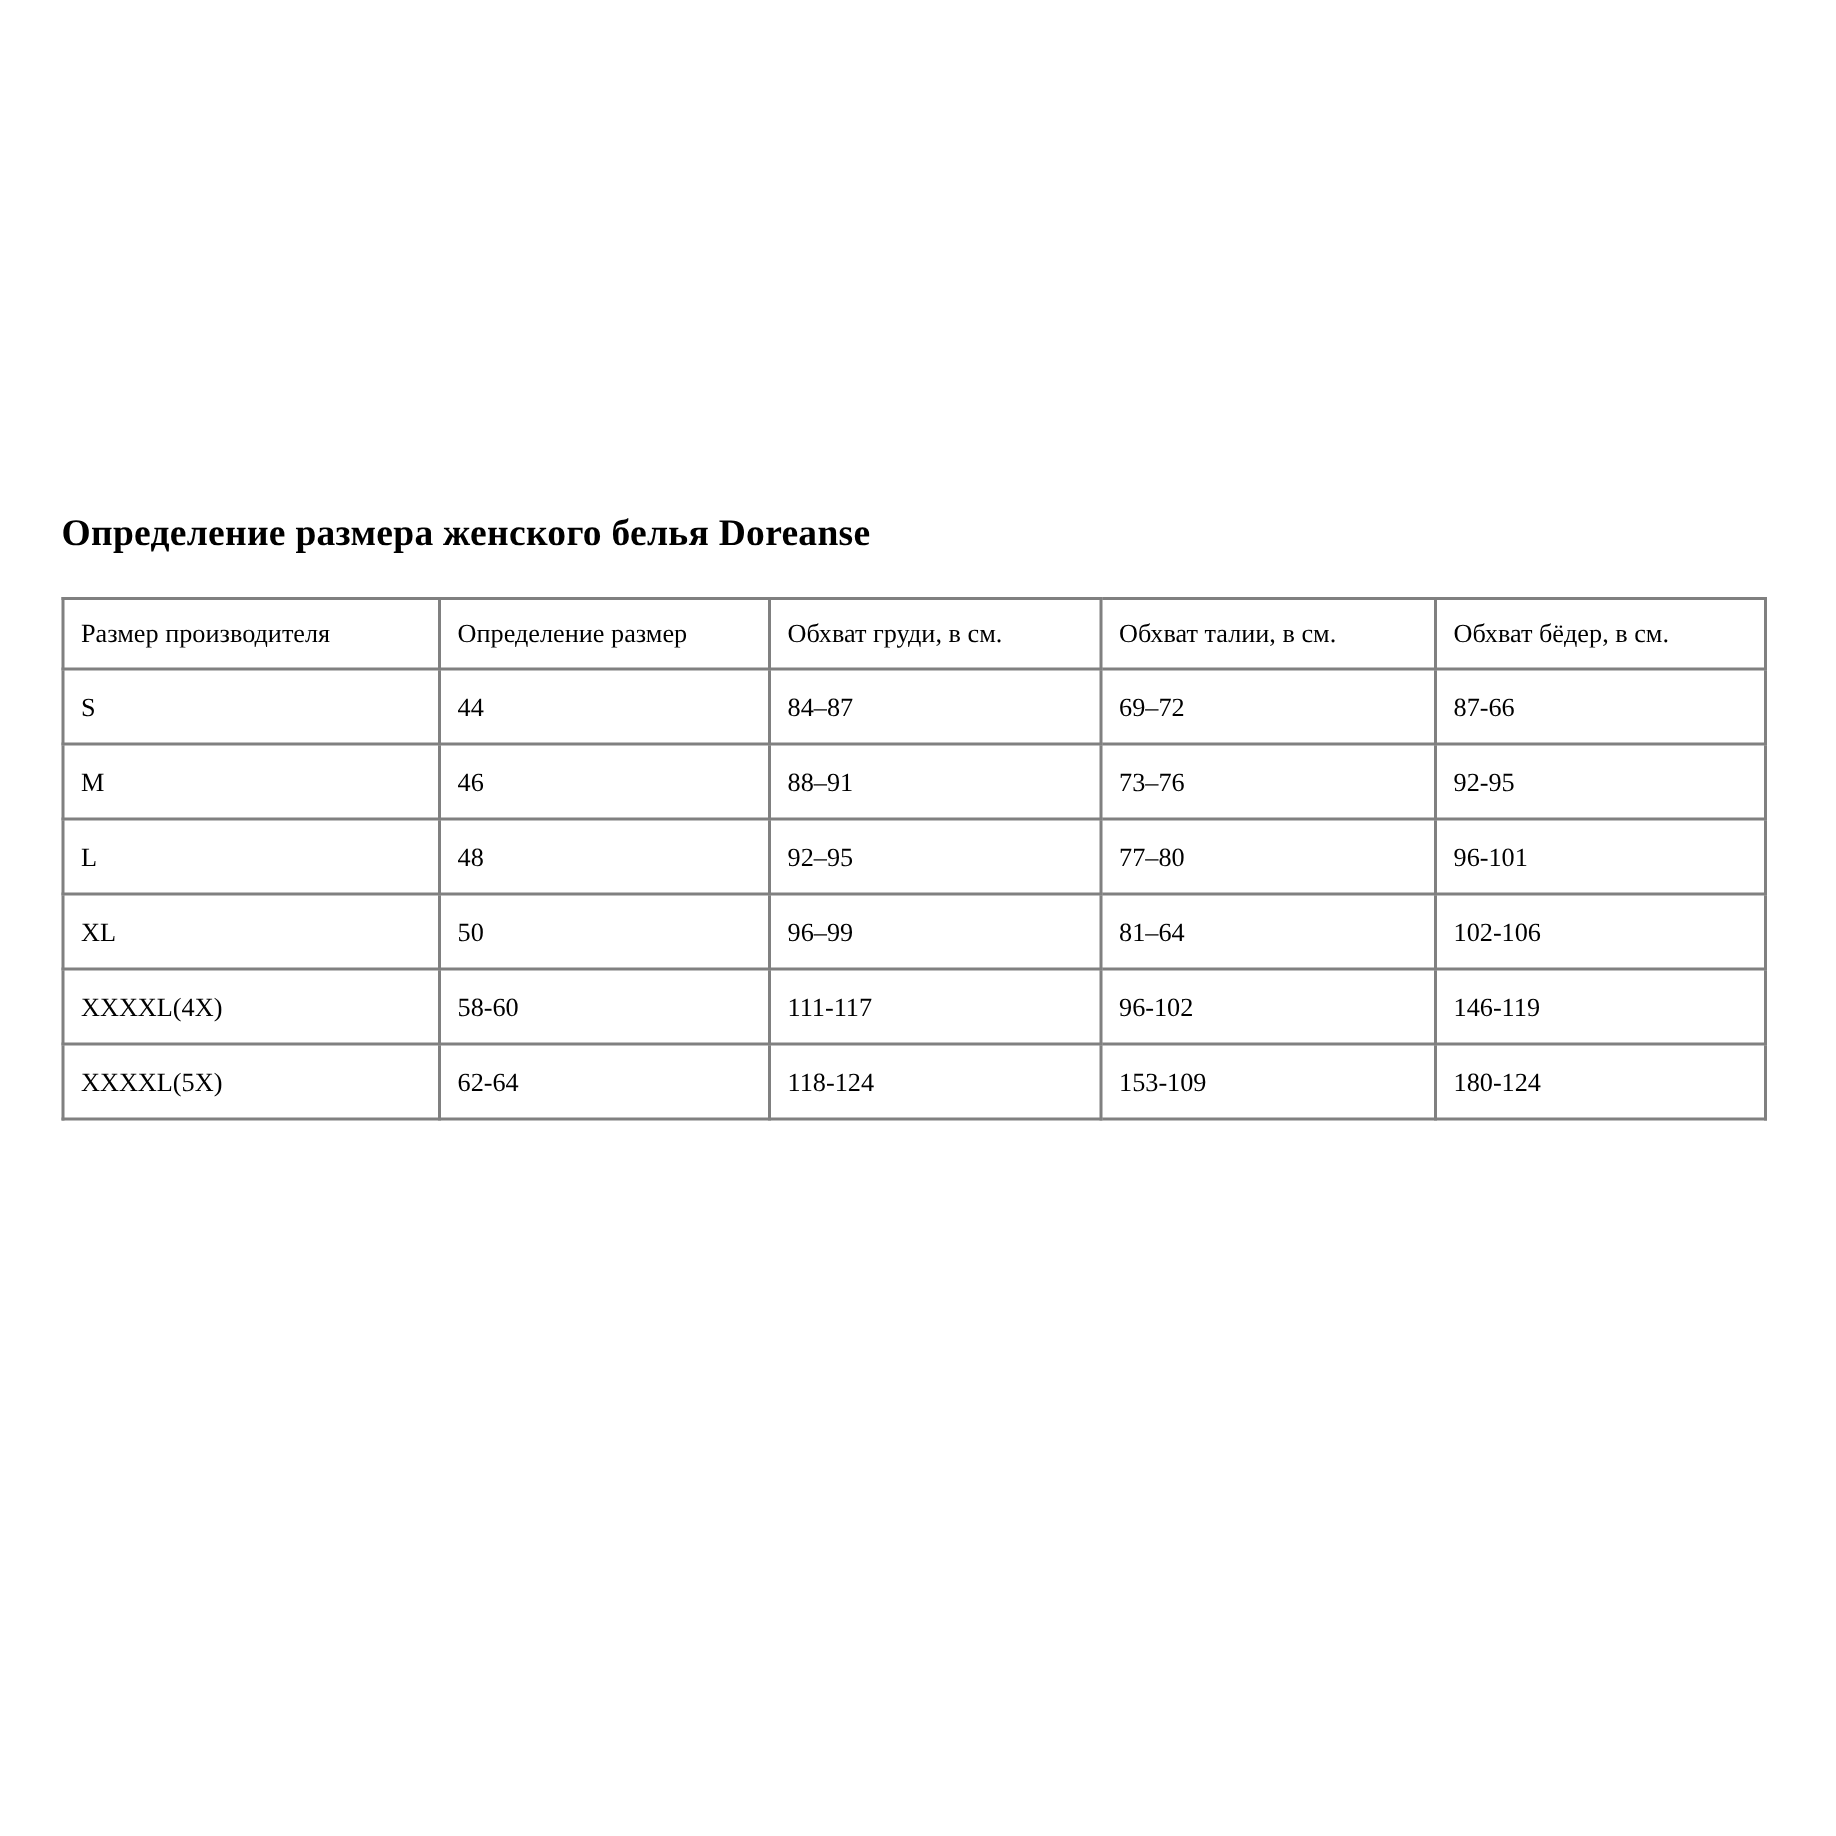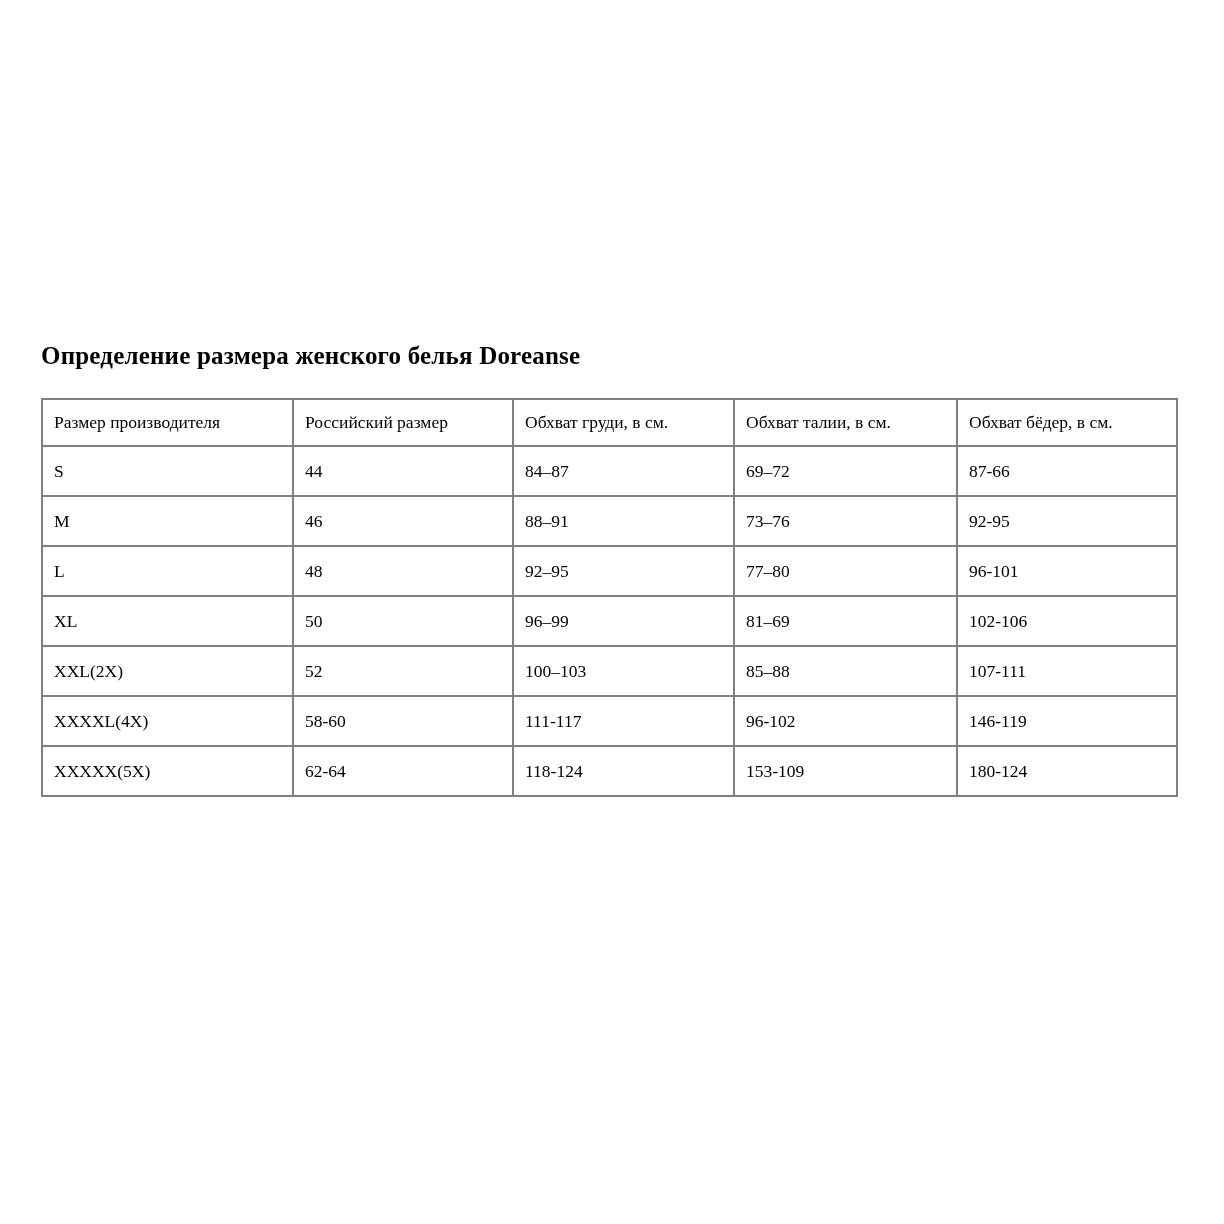--- a/index.html
+++ b/index.html
@@ -64,21 +64,21 @@
     <colgroup>
       <col class="c1">
         <col class="c2">
         <col class="c3">
         <col class="c4">
         <col class="c5">
     </colgroup>
     <thead>
       <tr>
         <th>Размер производителя</th>
-        <th>Российский размер</th>
+        <th>Определение размер</th>
         <th>Обхват груди, в см.</th>
         <th>Обхват талии, в см.</th>
         <th>Обхват бёдер, в см.</th>
       </tr>
     </thead>
     <tbody>
       <tr>
         <td>S</td>
         <td>44</td>
         <td>84–87</td>
@@ -96,39 +96,32 @@
         <td>L</td>
         <td>48</td>
         <td>92–95</td>
         <td>77–80</td>
         <td>96-101</td>
       </tr>
       <tr>
         <td>XL</td>
         <td>50</td>
         <td>96–99</td>
-        <td>81–69</td>
+        <td>81–64</td>
         <td>102-106</td>
-      </tr>
-      <tr>
-        <td>XXL(2X)</td>
-        <td>52</td>
-        <td>100–103</td>
-        <td>85–88</td>
-        <td>107-111</td>
       </tr>
       <tr>
         <td>XXXXL(4X)</td>
         <td>58-60</td>
         <td>111-117</td>
         <td>96-102</td>
         <td>146-119</td>
       </tr>
       <tr>
-        <td>XXXXX(5X)</td>
+        <td>XXXXL(5X)</td>
         <td>62-64</td>
         <td>118-124</td>
         <td>153-109</td>
         <td>180-124</td>
       </tr>
     </tbody>
   </table>
 
 </div>
 

